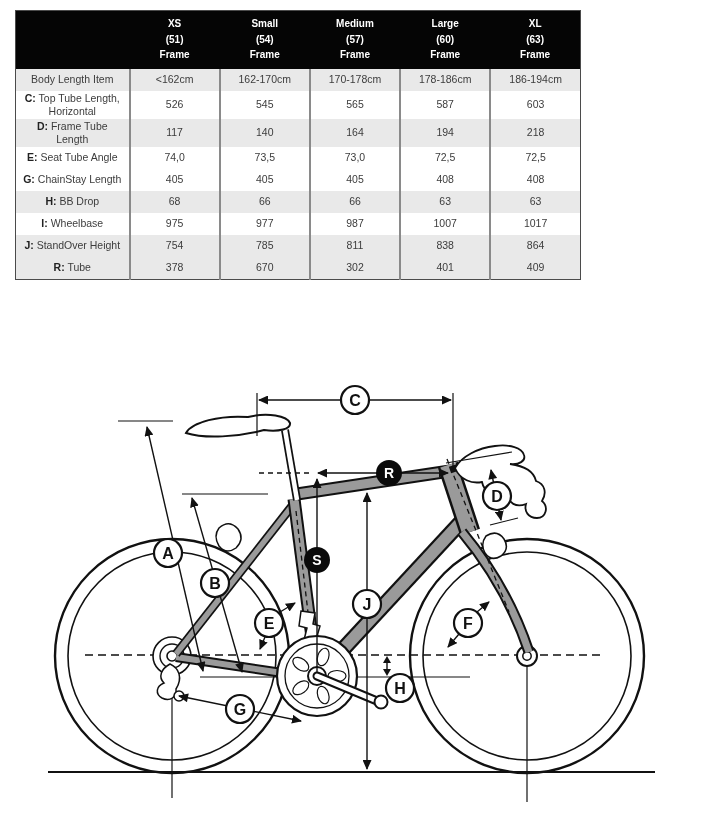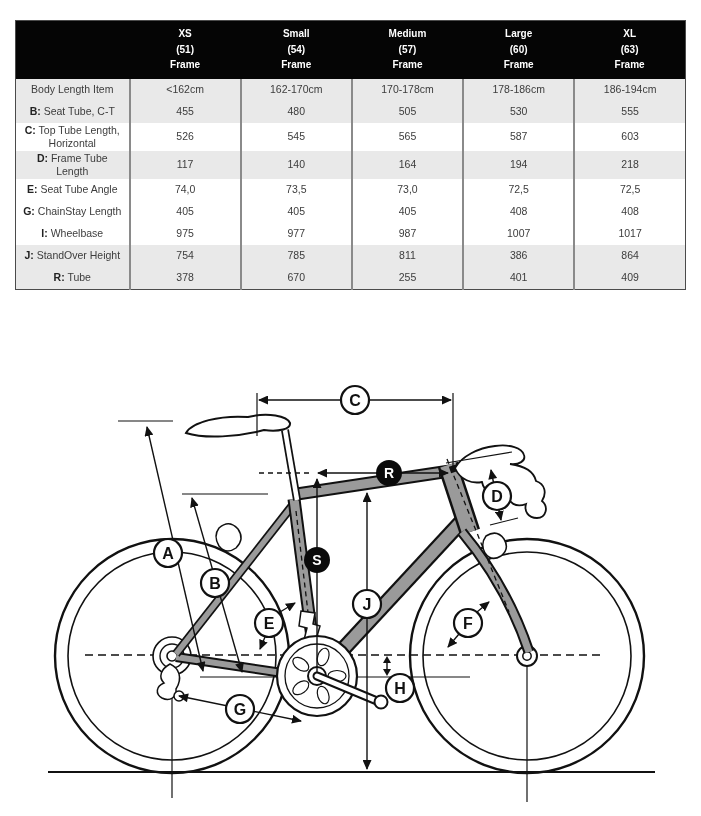--- a/index.html
+++ b/index.html
@@ -1,19 +1,19 @@
 <!DOCTYPE html>
 <html><head>
 <meta charset="utf-8">
 <style>
   html,body{margin:0;padding:0;background:#fff;}
   .page{position:relative;width:701px;height:816px;background:#fff;overflow:hidden;
         font-family:"Liberation Sans",sans-serif;}
   
-  table.geo{position:absolute;left:15px;top:20px;width:671px;border-collapse:collapse;
+  table.geo{position:absolute;left:15px;top:10px;width:566px;border-collapse:collapse;
             table-layout:fixed;border:1px solid #4b4b4b;}
   table.geo col.lab{width:114px;}
   table.geo th{background:#050505;color:#fff;font-size:10px;font-weight:bold;
                padding:5px 0 6px 0;line-height:1.55;text-align:center;vertical-align:middle;}
   table.geo td{font-size:10.5px;color:#3c3c3c;text-align:center;vertical-align:middle;
                height:20px;padding:1px 4px;line-height:1.25;}
   table.geo td.val{border-left:2px solid #8a8a8a;}
   table.geo tr.alt td{background:#e9e9e9;}
   table.geo td b{color:#222;}
   
@@ -73,28 +73,20 @@
     </thead>
     <tbody>
         <tr class="alt">
           <td><b></b><span>Body Length Item</span></td>
           <td class="val">&lt;162cm</td>
           <td class="val">162-170cm</td>
           <td class="val">170-178cm</td>
           <td class="val">178-186cm</td>
           <td class="val">186-194cm</td>
         </tr>
-        <tr class="alt">
-          <td><b>B:</b><span> Seat Tube, C-T</span></td>
-          <td class="val">455</td>
-          <td class="val">480</td>
-          <td class="val">505</td>
-          <td class="val">530</td>
-          <td class="val">555</td>
-        </tr>
         <tr>
           <td><b>C:</b><span> Top Tube Length, Horizontal</span></td>
           <td class="val">526</td>
           <td class="val">545</td>
           <td class="val">565</td>
           <td class="val">587</td>
           <td class="val">603</td>
         </tr>
         <tr class="alt">
           <td><b>D:</b><span> Frame Tube Length</span></td>
@@ -113,41 +105,49 @@
           <td class="val">72,5</td>
         </tr>
         <tr>
           <td><b>G:</b><span> ChainStay Length</span></td>
           <td class="val">405</td>
           <td class="val">405</td>
           <td class="val">405</td>
           <td class="val">408</td>
           <td class="val">408</td>
         </tr>
+        <tr class="alt">
+          <td><b>H:</b><span> BB Drop</span></td>
+          <td class="val">68</td>
+          <td class="val">66</td>
+          <td class="val">66</td>
+          <td class="val">63</td>
+          <td class="val">63</td>
+        </tr>
         <tr>
           <td><b>I:</b><span> Wheelbase</span></td>
           <td class="val">975</td>
           <td class="val">977</td>
           <td class="val">987</td>
           <td class="val">1007</td>
           <td class="val">1017</td>
         </tr>
         <tr class="alt">
           <td><b>J:</b><span> StandOver Height</span></td>
           <td class="val">754</td>
           <td class="val">785</td>
           <td class="val">811</td>
-          <td class="val">386</td>
+          <td class="val">838</td>
           <td class="val">864</td>
         </tr>
         <tr class="alt">
           <td><b>R:</b><span> Tube</span></td>
           <td class="val">378</td>
           <td class="val">670</td>
-          <td class="val">255</td>
+          <td class="val">302</td>
           <td class="val">401</td>
           <td class="val">409</td>
         </tr>
       </tbody>
   </table>
 
   <svg class="diagram" width="701" height="456" viewBox="0 0 701 456">
     <defs>
       <marker id="aE" markerWidth="11" markerHeight="9" refX="9" refY="4.5" orient="auto" markerUnits="userSpaceOnUse">
         <path d="M0,0 L10,4.5 L0,9 Z" fill="#111"></path>

